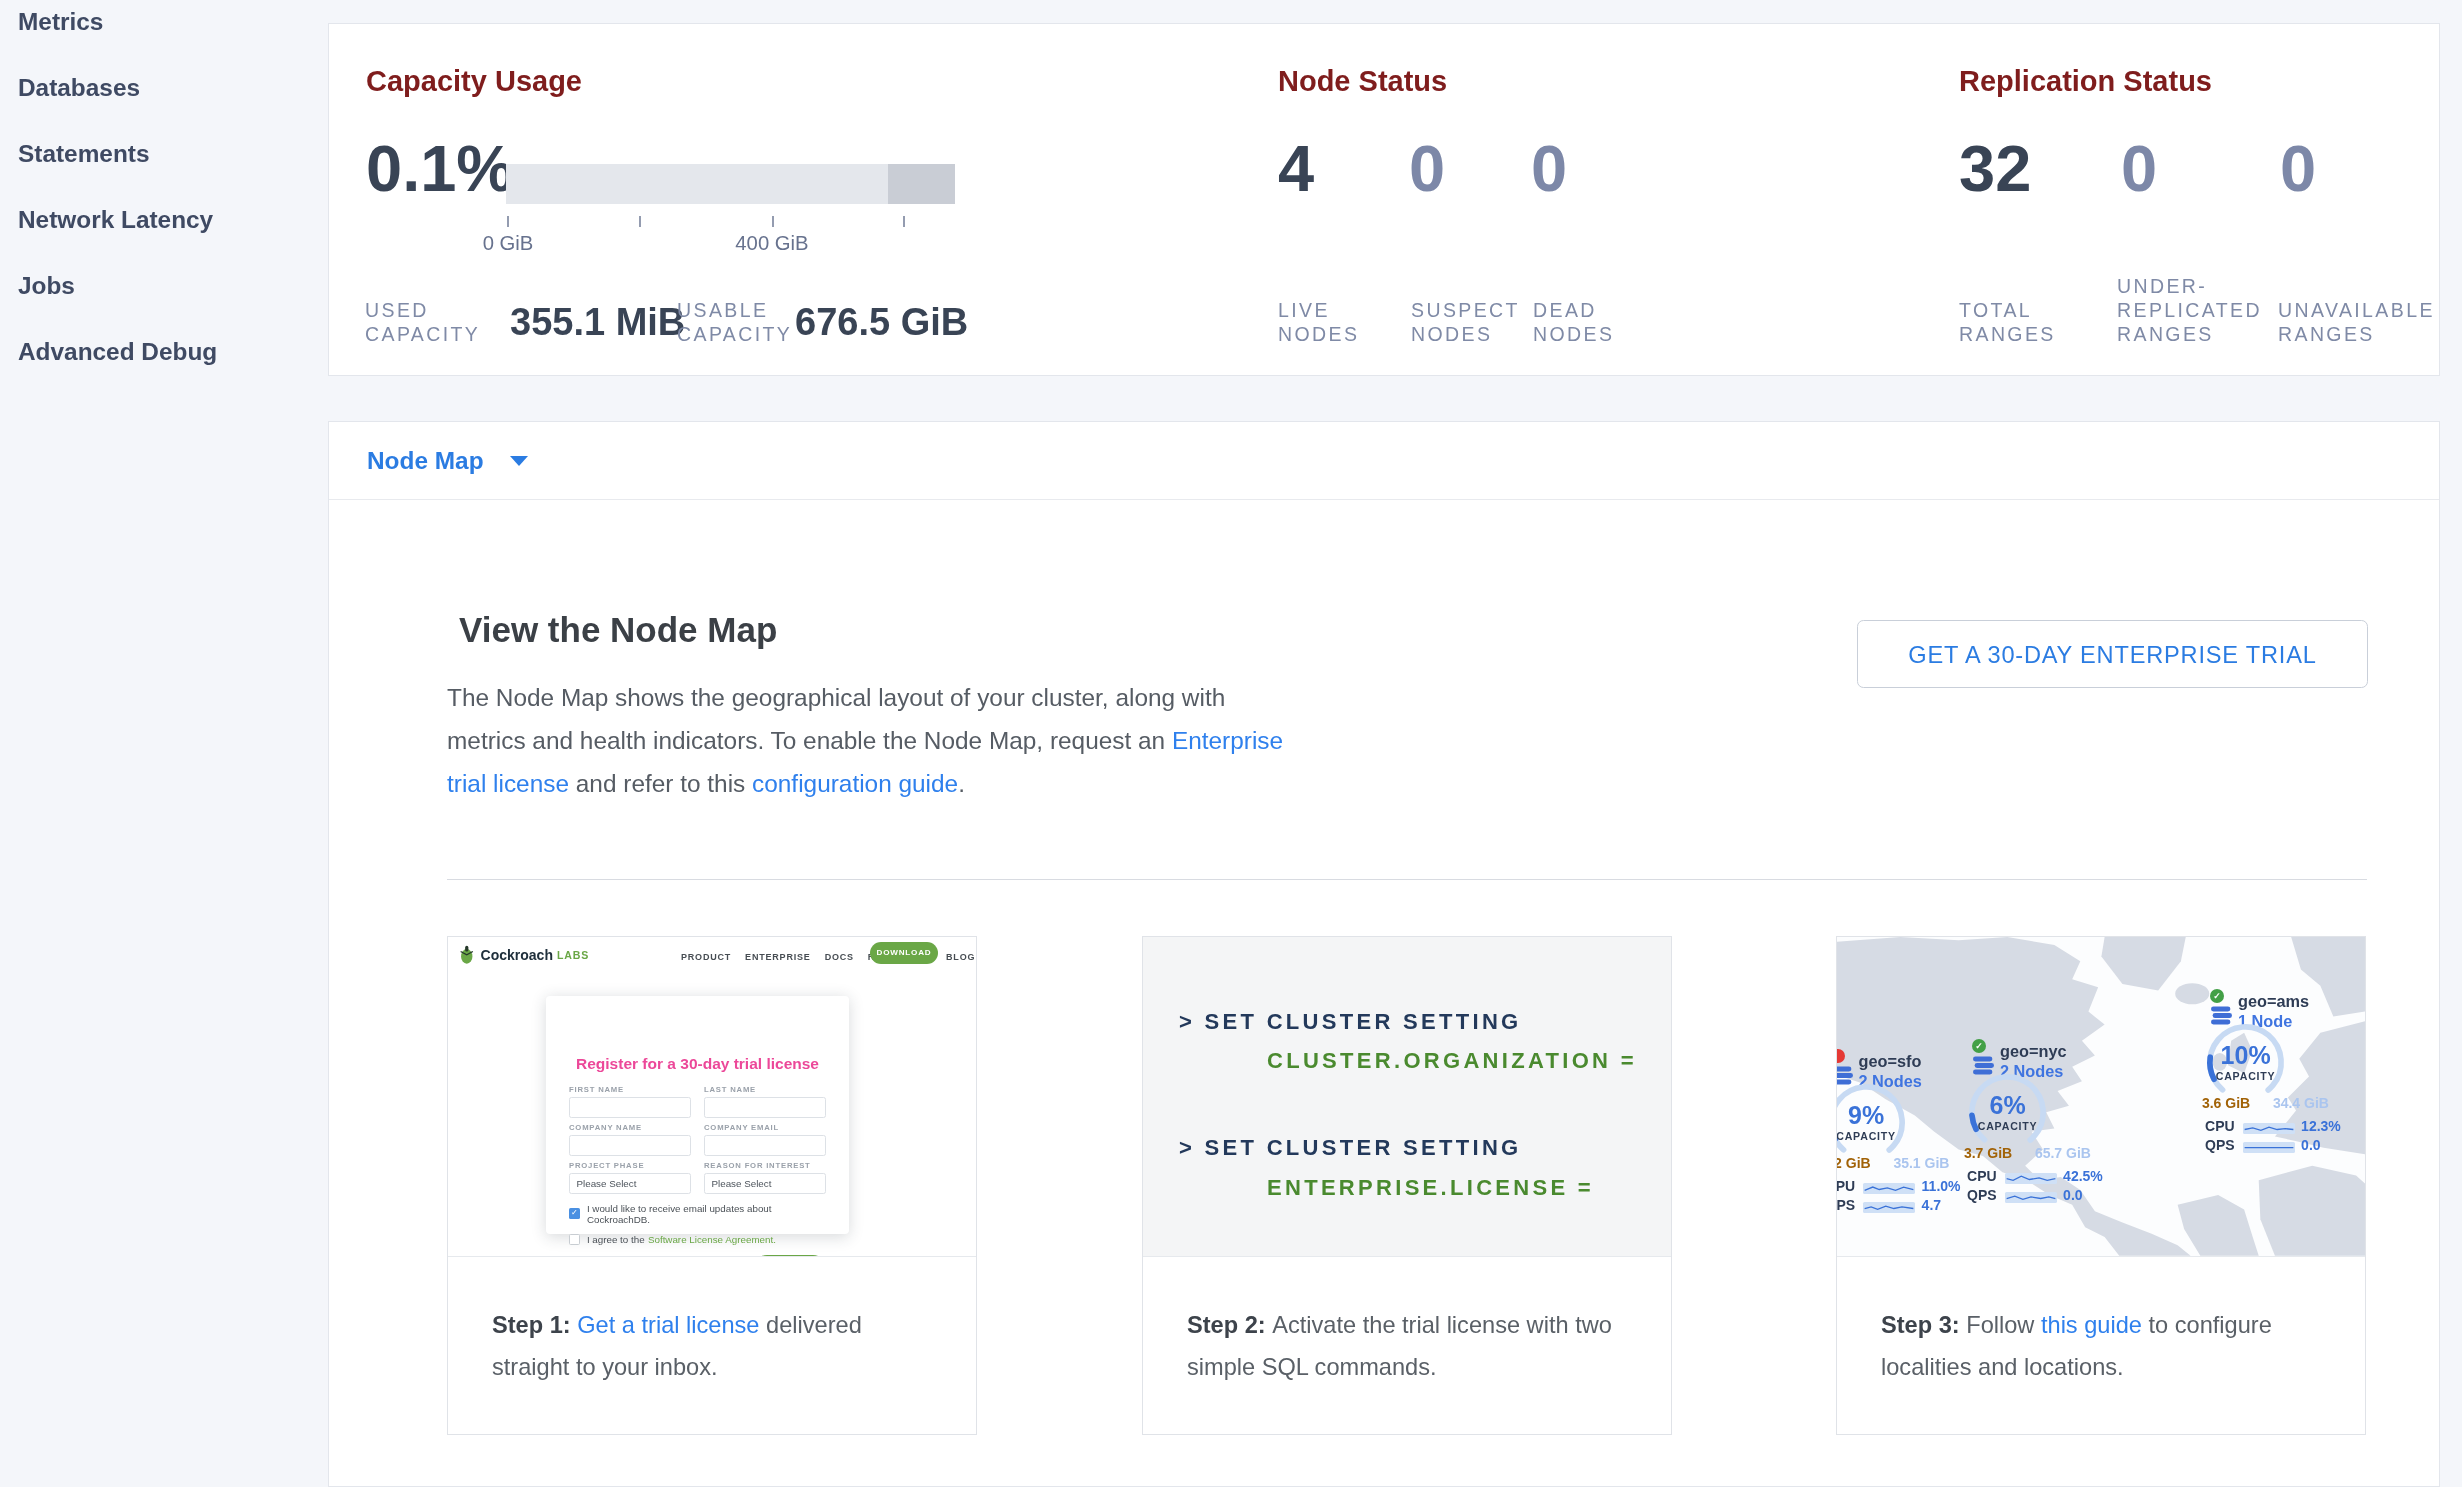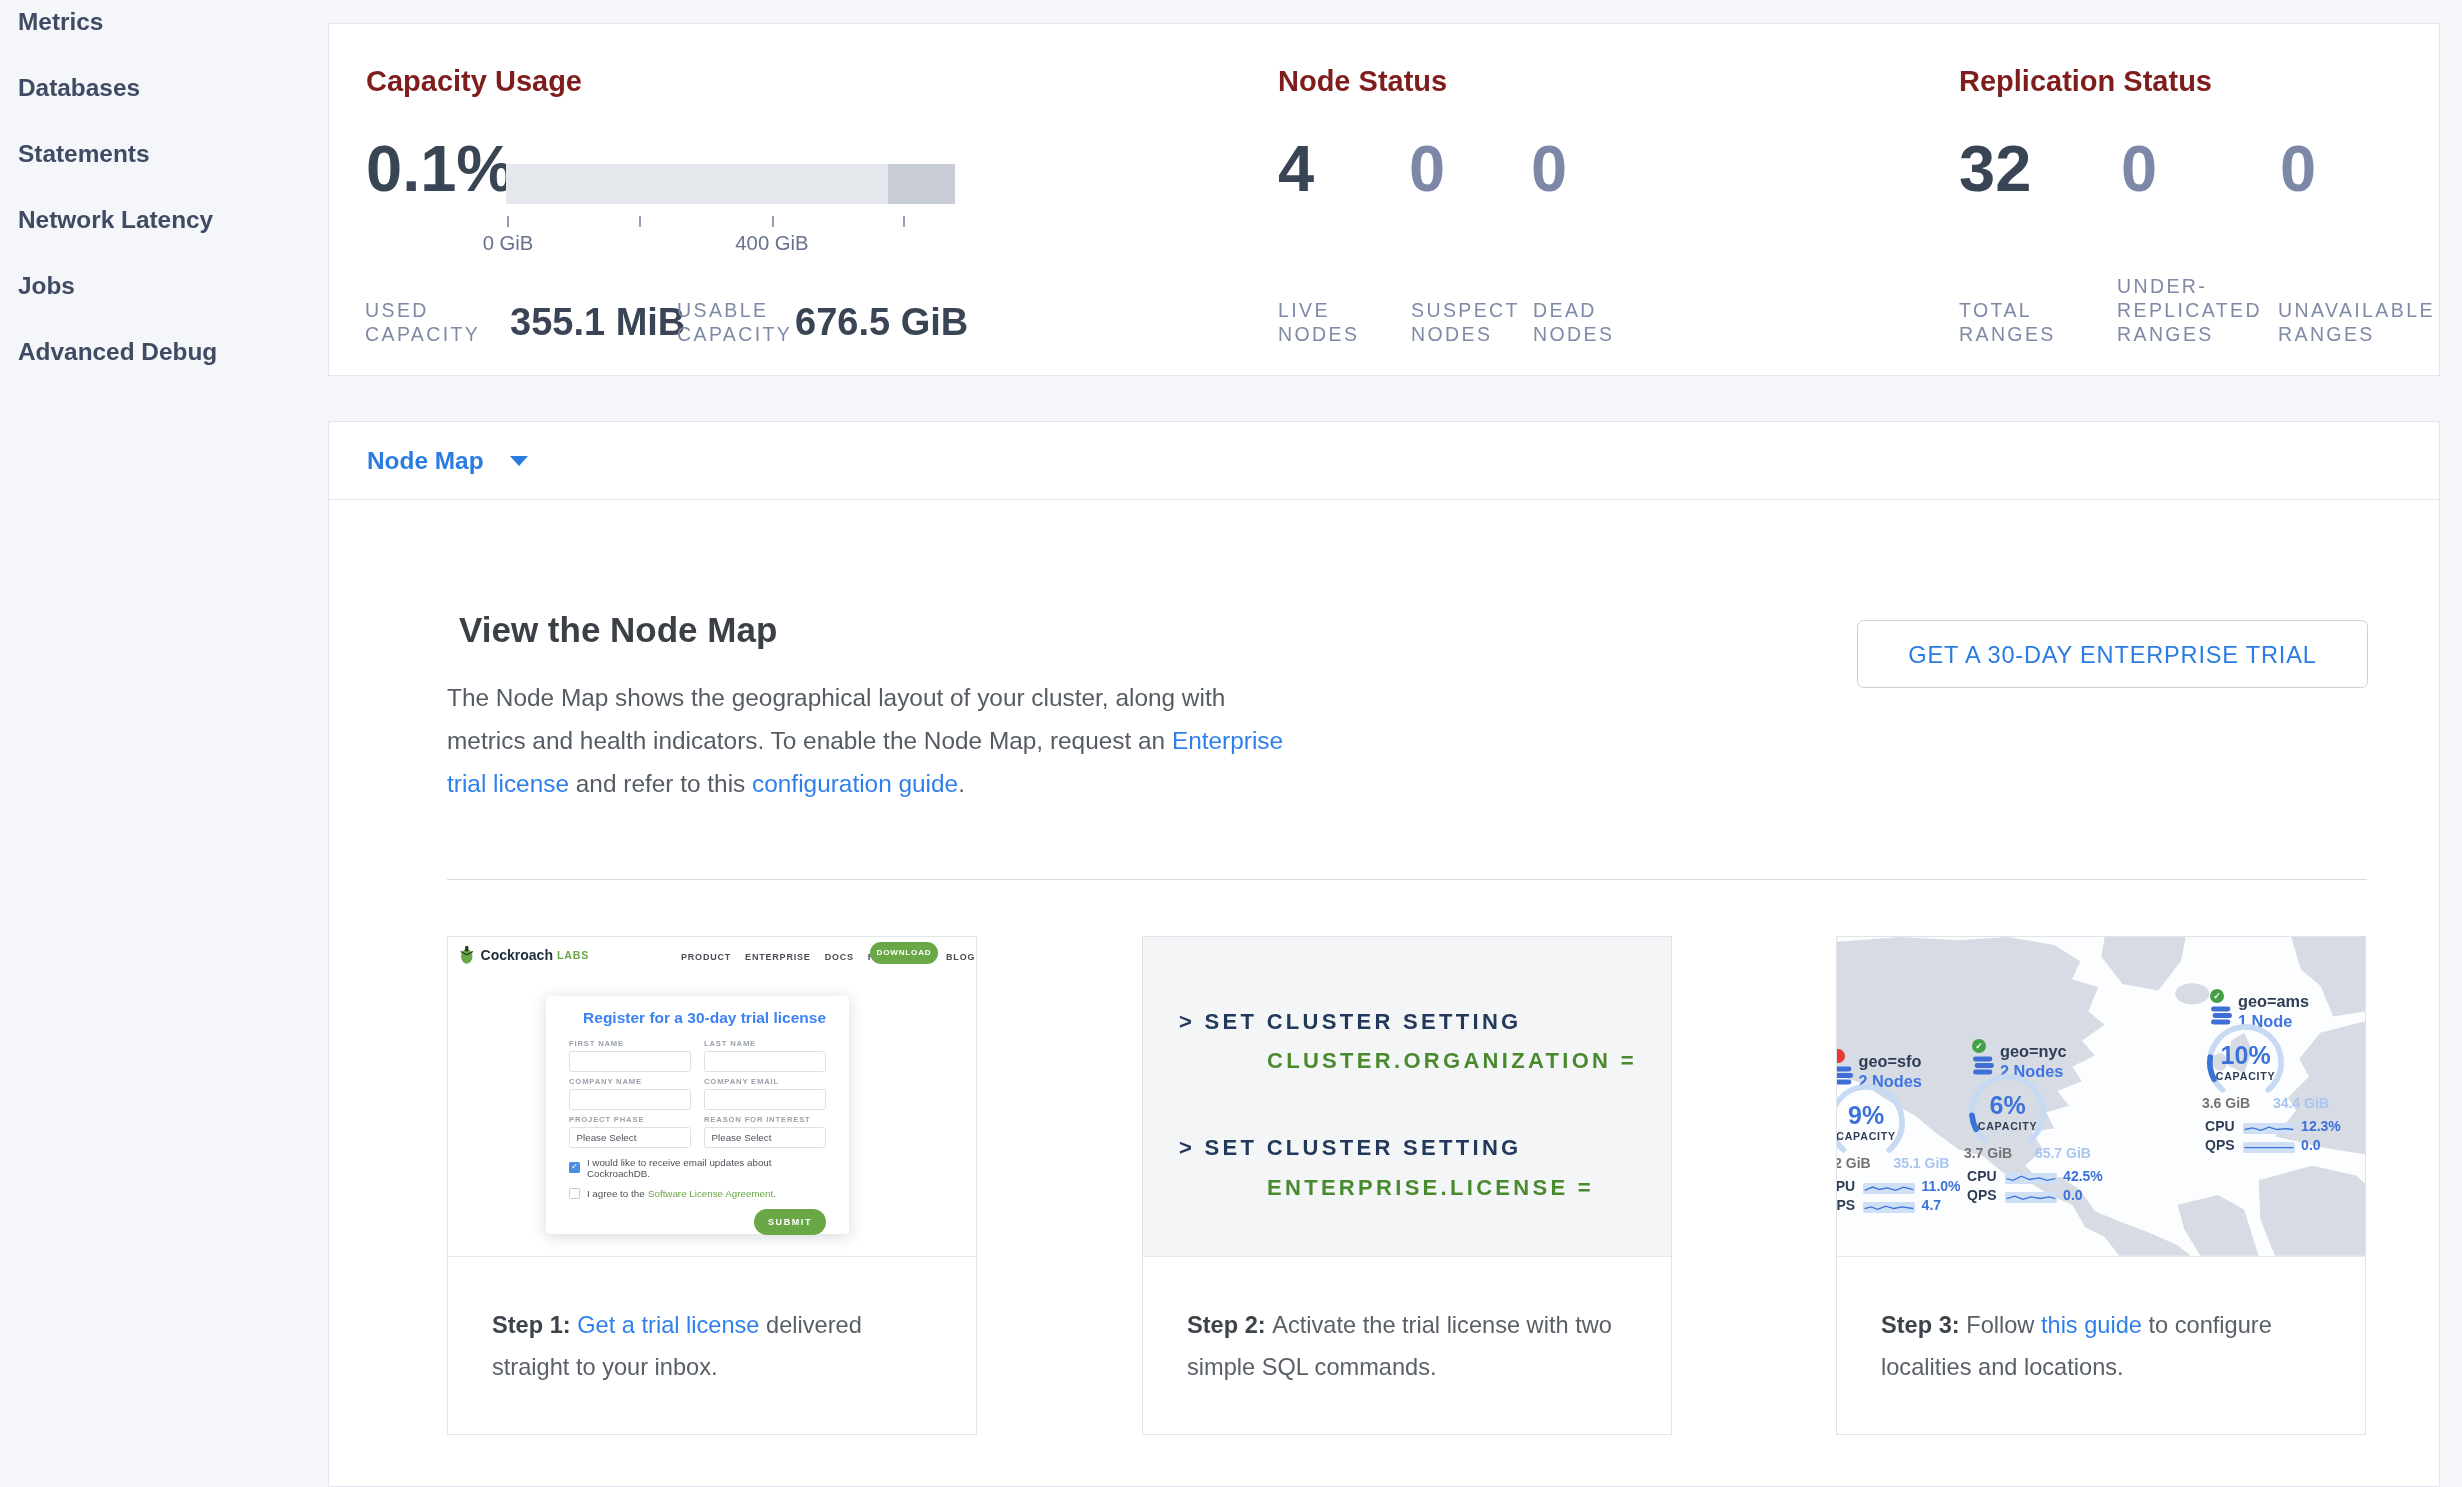--- a/index.html
+++ b/index.html
@@ -65,21 +65,21 @@
   .mini-logo-name { font-size: 14px; font-weight: 700; color: #20303c; margin-left: 5.7px; }
   .mini-logo-suffix { font-size: 10.6px; font-weight: 700; color: #6aa746; letter-spacing: 0.8px; margin-left: 4.1px; }
   .mini-nav { position: absolute; left: 233px; top: 14.6px; display: flex; gap: 14px; }
   .mini-nav span { font-size: 9px; font-weight: 700; letter-spacing: 0.8px; color: #474d53; }
   .mini-download { position: absolute; left: 422px; top: 4.9px; width: 68px; height: 22px;
     border-radius: 11.4px; background: #6aa746; color: #fff; font-size: 8.1px; font-weight: 700;
     letter-spacing: 0.8px; text-align: center; line-height: 22px; }
   .mini-form { position: absolute; left: 98px; top: 59px; width: 303px; height: 238px;
     background: #fff; border-radius: 4.1px; box-shadow: 0 2.4px 14.6px rgba(40,50,60,.18);
     padding: 13px 23px 11.4px; display: flex; flex-direction: column; }
-  .mini-form-title { text-align: right; font-size: 15.5px; font-weight: 700; color: #3b82f6; margin-bottom: 6.5px; }
+  .mini-form-title { text-align: center; font-size: 15.5px; font-weight: 700; color: #ec4899; margin-bottom: 6.5px; margin-top: 46px; }
   .mini-grid { display: grid; grid-template-columns: 1fr 1fr; column-gap: 13px; }
   .mini-field-label { font-size: 7.7px; font-weight: 700; letter-spacing: 0.8px; color: #9aa1aa; margin: 5.7px 0 2.4px; }
   .mini-input { height: 21px; border: 0.8px solid #dde1e6; border-radius: 2.4px; background: #fff;
     font-size: 9.8px; color: #4d545c; line-height: 19.5px; padding-left: 6.5px; }
   .mini-check-row { display: flex; align-items: center; margin-top: 9px; font-size: 9.8px; color: #4b5157; }
   .mini-cb { width: 10.6px; height: 10.6px; border-radius: 1.6px; margin-right: 7.3px; flex: none; position: relative; }
   .mini-cb.checked { background: #4a90e2; }
   .mini-cb.checked::after { content: "✓"; position: absolute; inset: 0; color: #fff; font-size: 8.1px;
     line-height: 10.6px; text-align: center; }
   .mini-cb.empty { border: 0.8px solid #c8cdd2; background: #fff; }
@@ -99,21 +99,21 @@
   .loc-db { position: absolute; left: 0; top: 16.3px; }
   .loc-name { position: absolute; left: 28px; top: 3.3px; font-size: 16.3px; font-weight: 700; color: #2e3c55; }
   .loc-nodes { position: absolute; left: 28px; top: 23px; font-size: 16.3px; font-weight: 700; color: #3f74e0; }
   .loc-gauge { position: absolute; left: -4.9px; top: 33px; width: 81px; height: 81px; }
   .loc-pct { position: absolute; left: -4.9px; top: 52px; width: 81px; text-align: center;
     font-size: 25px; font-weight: 700; color: #3a72d8; }
   .loc-caplabel { position: absolute; left: -4.9px; top: 81px; width: 81px; text-align: center;
     font-size: 10.6px; font-weight: 700; letter-spacing: 0.8px; color: #2e3c55; }
   .loc-gib { position: absolute; left: -8.1px; top: 106px; width: 127px; display: flex;
     justify-content: space-between; font-size: 14px; font-weight: 700; }
-  .loc-gib .used { color: #737373; } .loc-gib .total { color: #aac5ef; }
+  .loc-gib .used { color: #a16207; } .loc-gib .total { color: #aac5ef; }
   .loc-row { position: absolute; left: -4.9px; display: flex; align-items: flex-end; gap: 6.5px; }
   .loc-row.cpu { top: 129px; } .loc-row.qps { top: 148px; }
   .loc-row .metric { width: 31px; font-size: 14px; font-weight: 700; color: #2e3c55; }
   .loc-row .val { font-size: 14px; font-weight: 700; color: #3a72d8; }
   .spark { width: 52px; height: 11.4px; background: #cfe0f6; border-radius: 1.6px; }
 </style>
 </head>
 <body>
 
 <nav class="sidebar">

